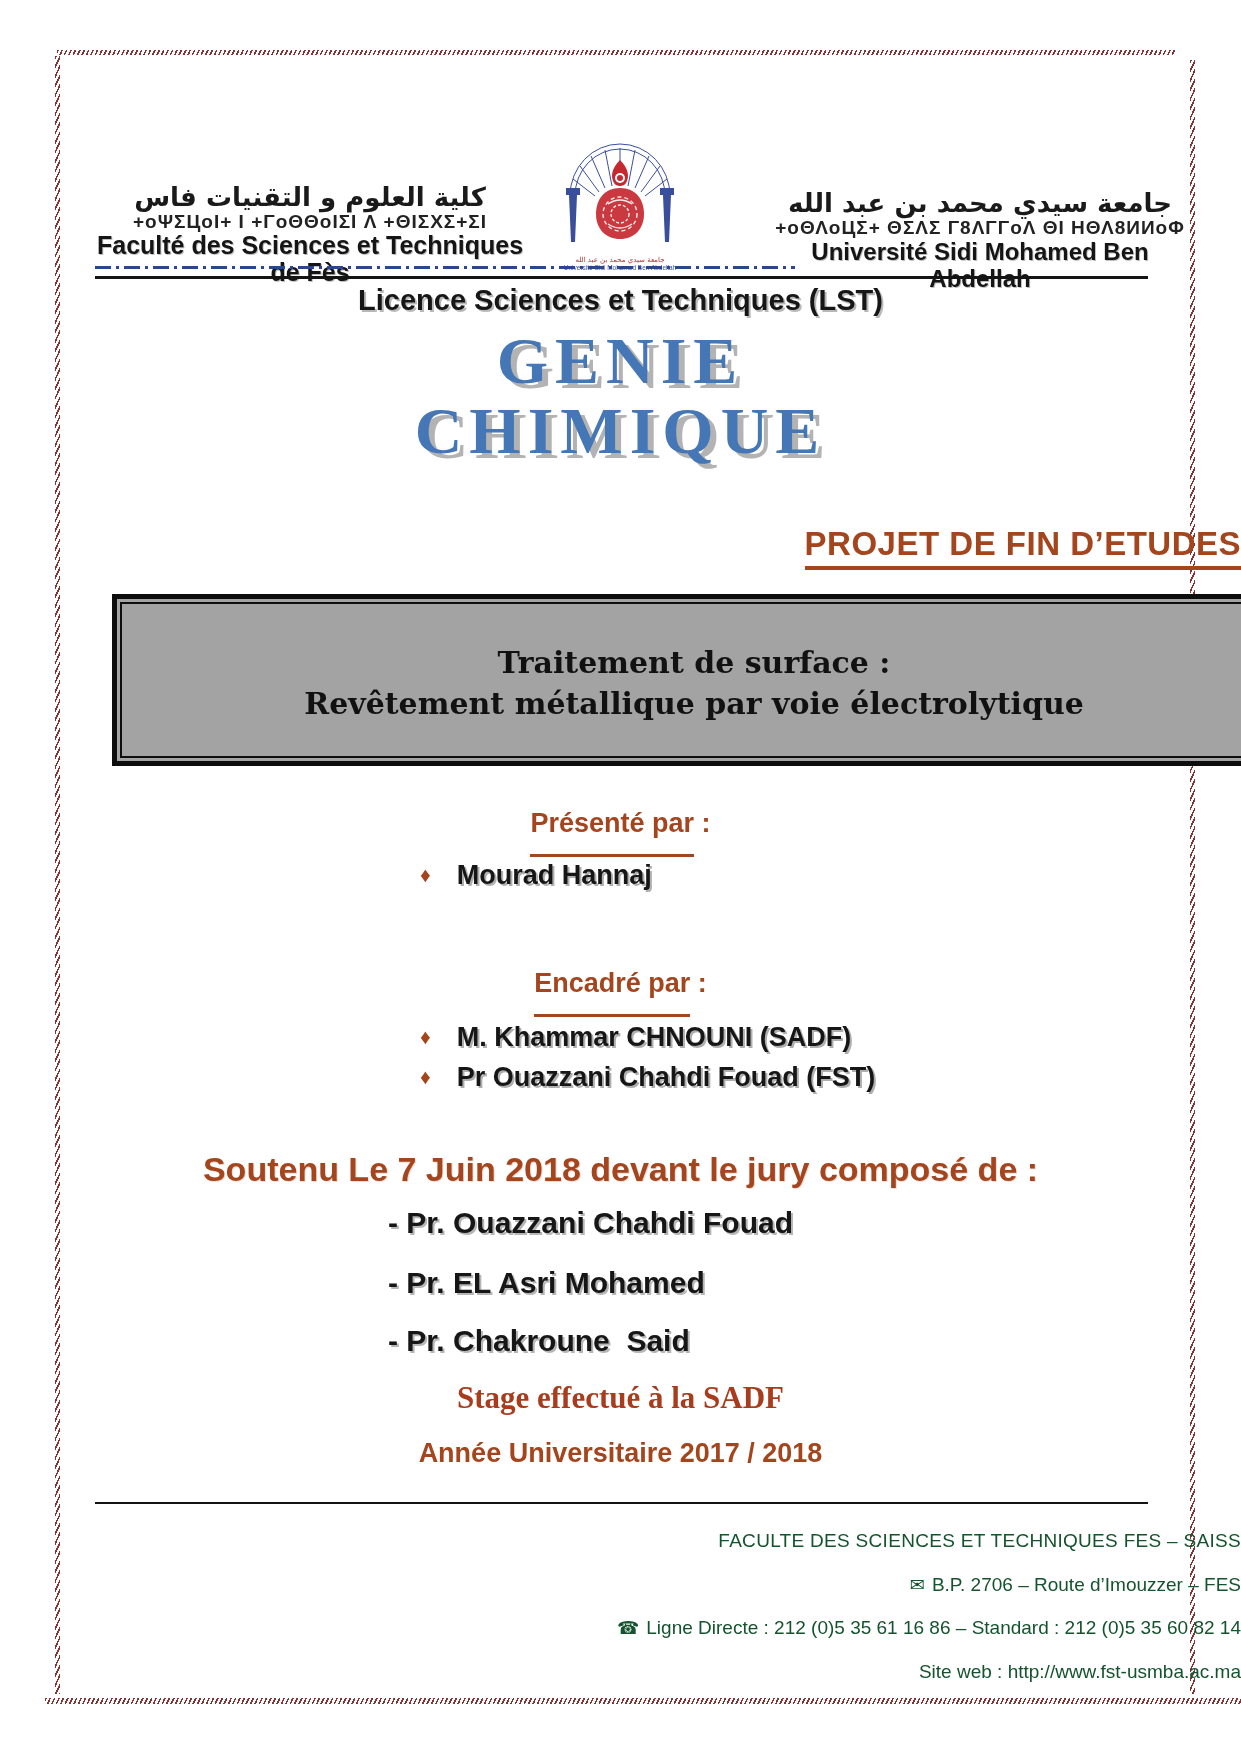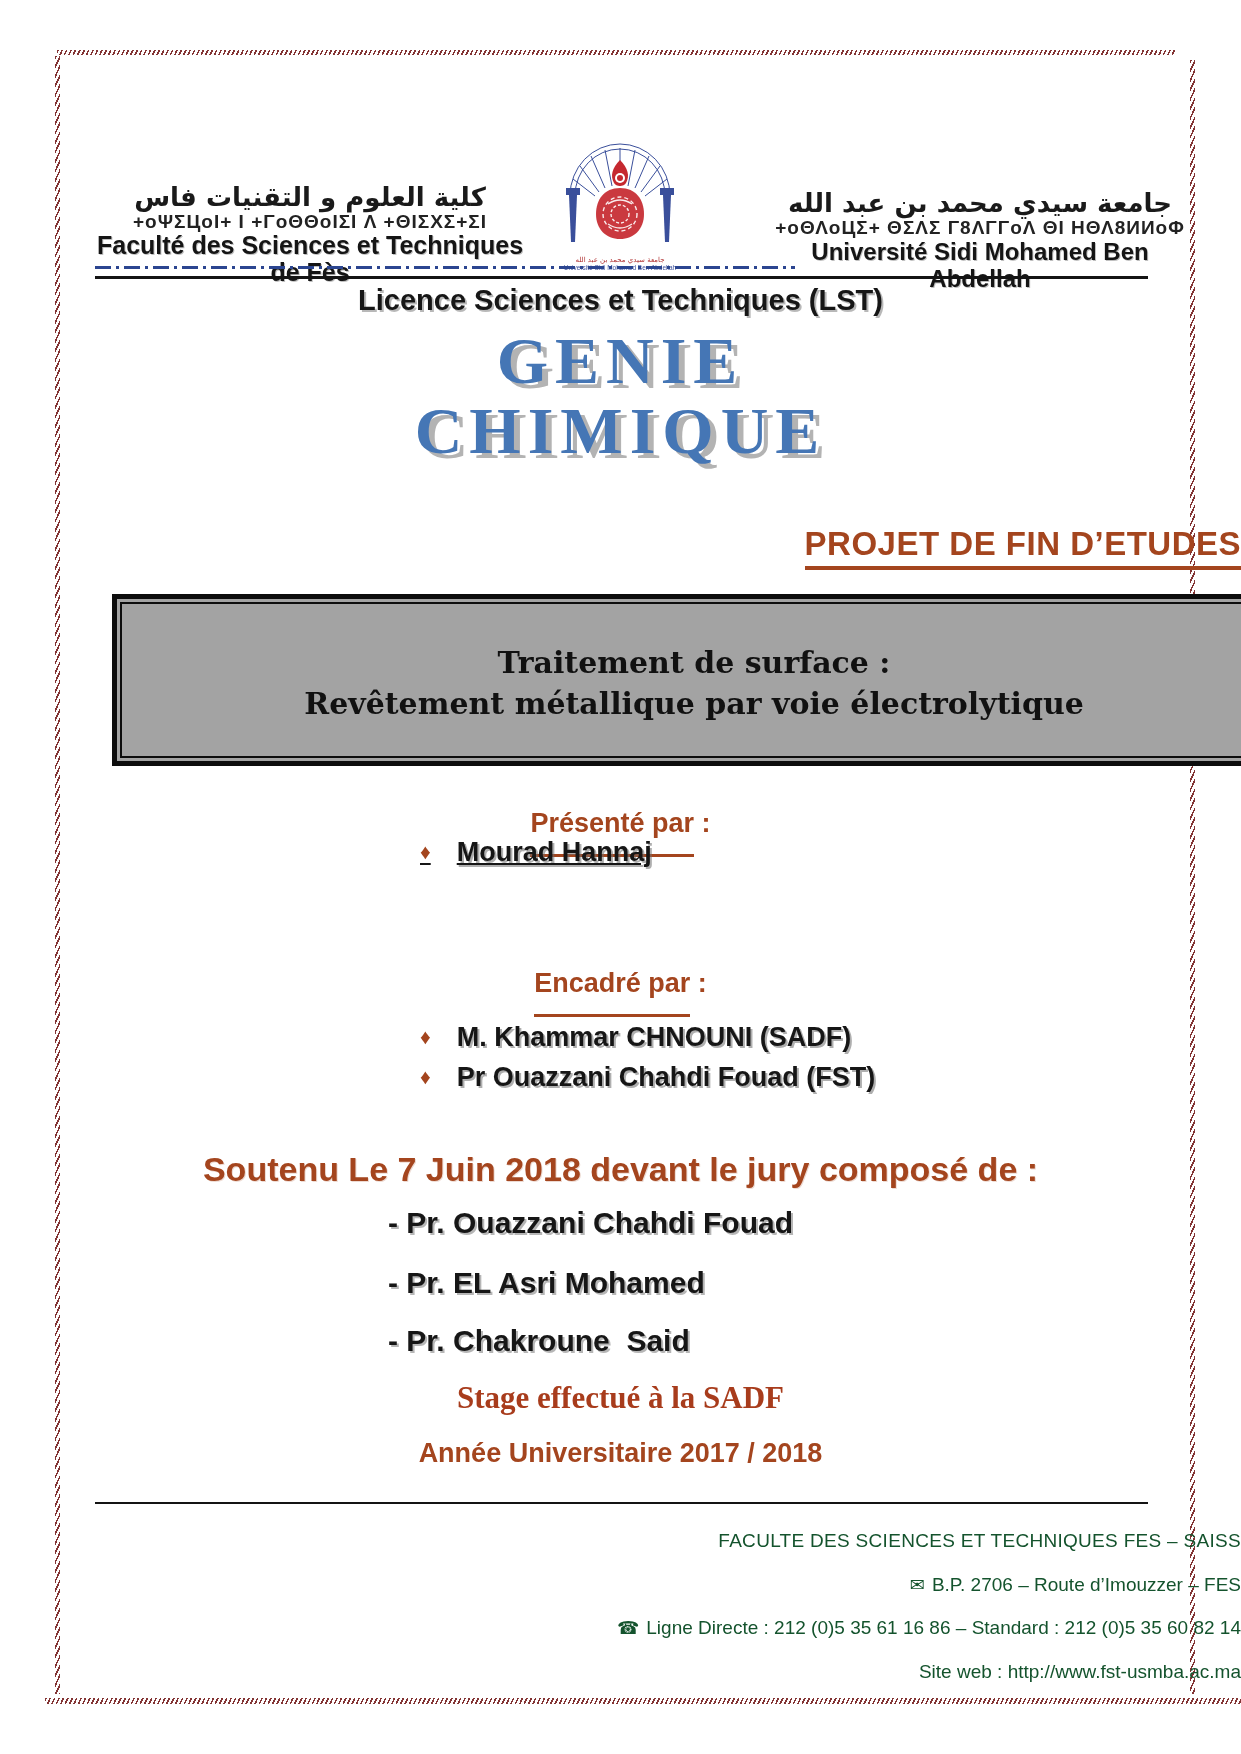--- a/index.html
+++ b/index.html
@@ -61,21 +61,21 @@
 
   
   .heading{position:absolute;left:0;width:100%;text-align:center;font-size:27px;font-weight:bold;color:#a4451e;}
   .heading .u{border-bottom:3px solid #a4451e;padding-bottom:16px;}
   .h-presente{top:808px;}
   .h-encadre{top:968px;}
 
   .bullet-item{position:absolute;left:420px;font-size:27px;font-weight:bold;color:#161616;
     text-shadow:2px 2px 0 rgba(110,110,110,0.55);}
   .bullet-item .diamond{color:#a4451e;font-size:21px;margin-right:26px;text-shadow:none;vertical-align:2px;}
-  .bi-1{top:837px;text-decoration:underline;}
+  .bi-1{top:860px;}
   .bi-2{top:1022px;}
   .bi-3{top:1062px;}
 
   .soutenu{position:absolute;left:0;top:1150px;width:100%;text-align:center;
     font-size:34px;font-weight:bold;color:#a4451e;text-shadow:1px 1px 0 rgba(164,69,30,0.2);}
 
   .jury-item{position:absolute;left:388px;font-size:30px;font-weight:bold;color:#161616;
     white-space:pre;text-shadow:2px 2px 0 rgba(110,110,110,0.5);}
   .j-1{top:1206px;}
   .j-2{top:1266px;}

